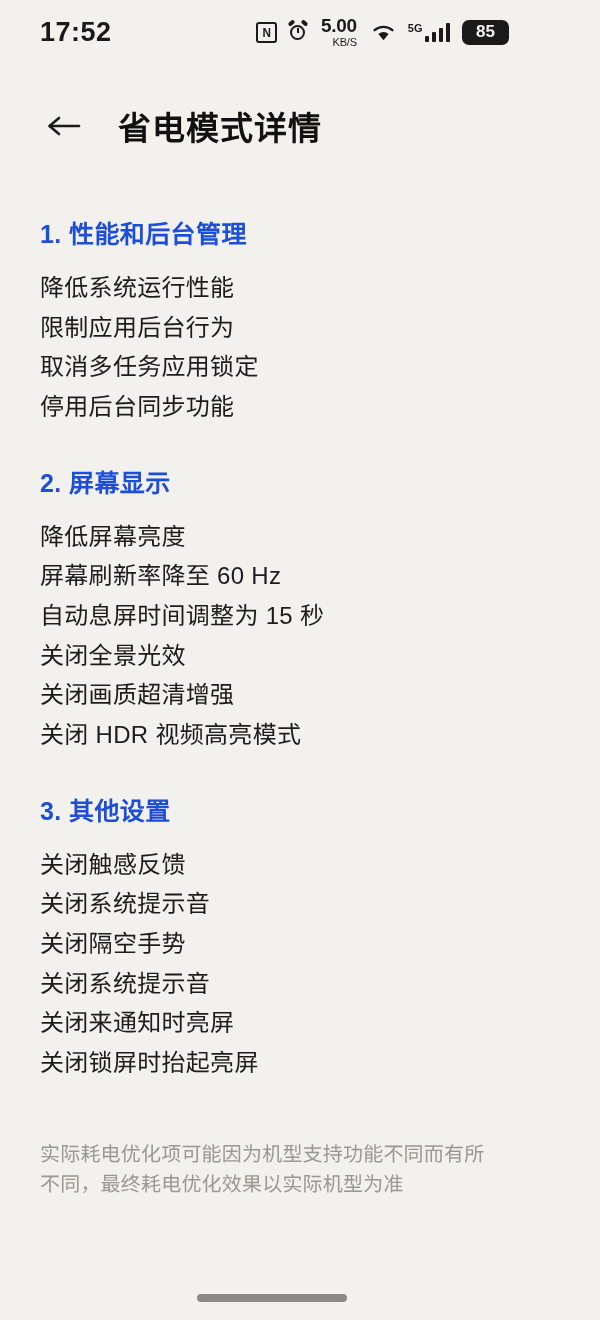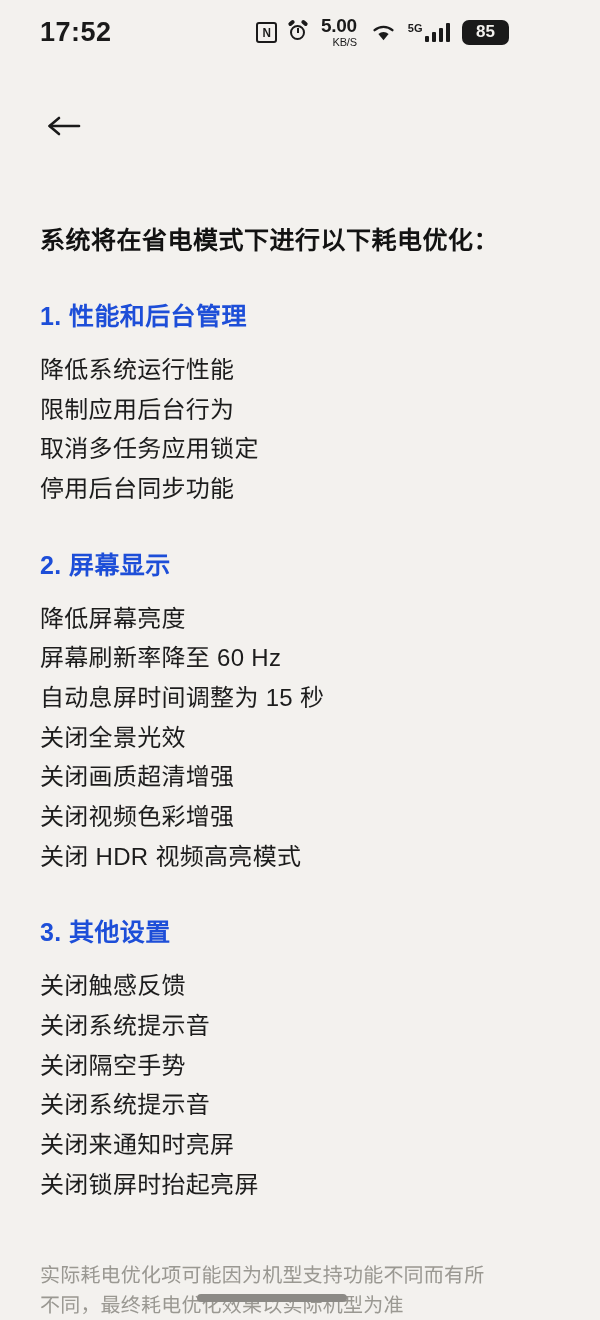--- a/index.html
+++ b/index.html
@@ -238,44 +238,43 @@
 
   <div class="app-bar">
     <div class="back-btn">
       <span class="icon">
         <svg class="back-arrow" viewBox="0 0 34 24" aria-hidden="true">
           <path d="M12 4 L2.5 12 L12 20" stroke="#1a1a1a" stroke-width="2.6" fill="none" stroke-linecap="round" stroke-linejoin="round"></path>
           <path d="M2.8 12 H32" stroke="#1a1a1a" stroke-width="2.6" fill="none" stroke-linecap="round"></path>
         </svg>
       </span>
     </div>
+    <div class="page-title">省电模式详情</div>
   </div>
 
   <div class="content">
-    <div class="intro">系统将在省电模式下进行以下耗电优化：</div>
 
     <div class="section">
       <div class="section-title">1. 性能和后台管理</div>
       <div class="section-items">
         <div class="item">降低系统运行性能</div>
         <div class="item">限制应用后台行为</div>
         <div class="item">取消多任务应用锁定</div>
         <div class="item">停用后台同步功能</div>
       </div>
     </div>
 
     <div class="section">
       <div class="section-title">2. 屏幕显示</div>
       <div class="section-items">
         <div class="item">降低屏幕亮度</div>
         <div class="item">屏幕刷新率降至 60 Hz</div>
         <div class="item">自动息屏时间调整为 15 秒</div>
         <div class="item">关闭全景光效</div>
         <div class="item">关闭画质超清增强</div>
-        <div class="item">关闭视频色彩增强</div>
         <div class="item">关闭 HDR 视频高亮模式</div>
       </div>
     </div>
 
     <div class="section">
       <div class="section-title">3. 其他设置</div>
       <div class="section-items">
         <div class="item">关闭触感反馈</div>
         <div class="item">关闭系统提示音</div>
         <div class="item">关闭隔空手势</div>

